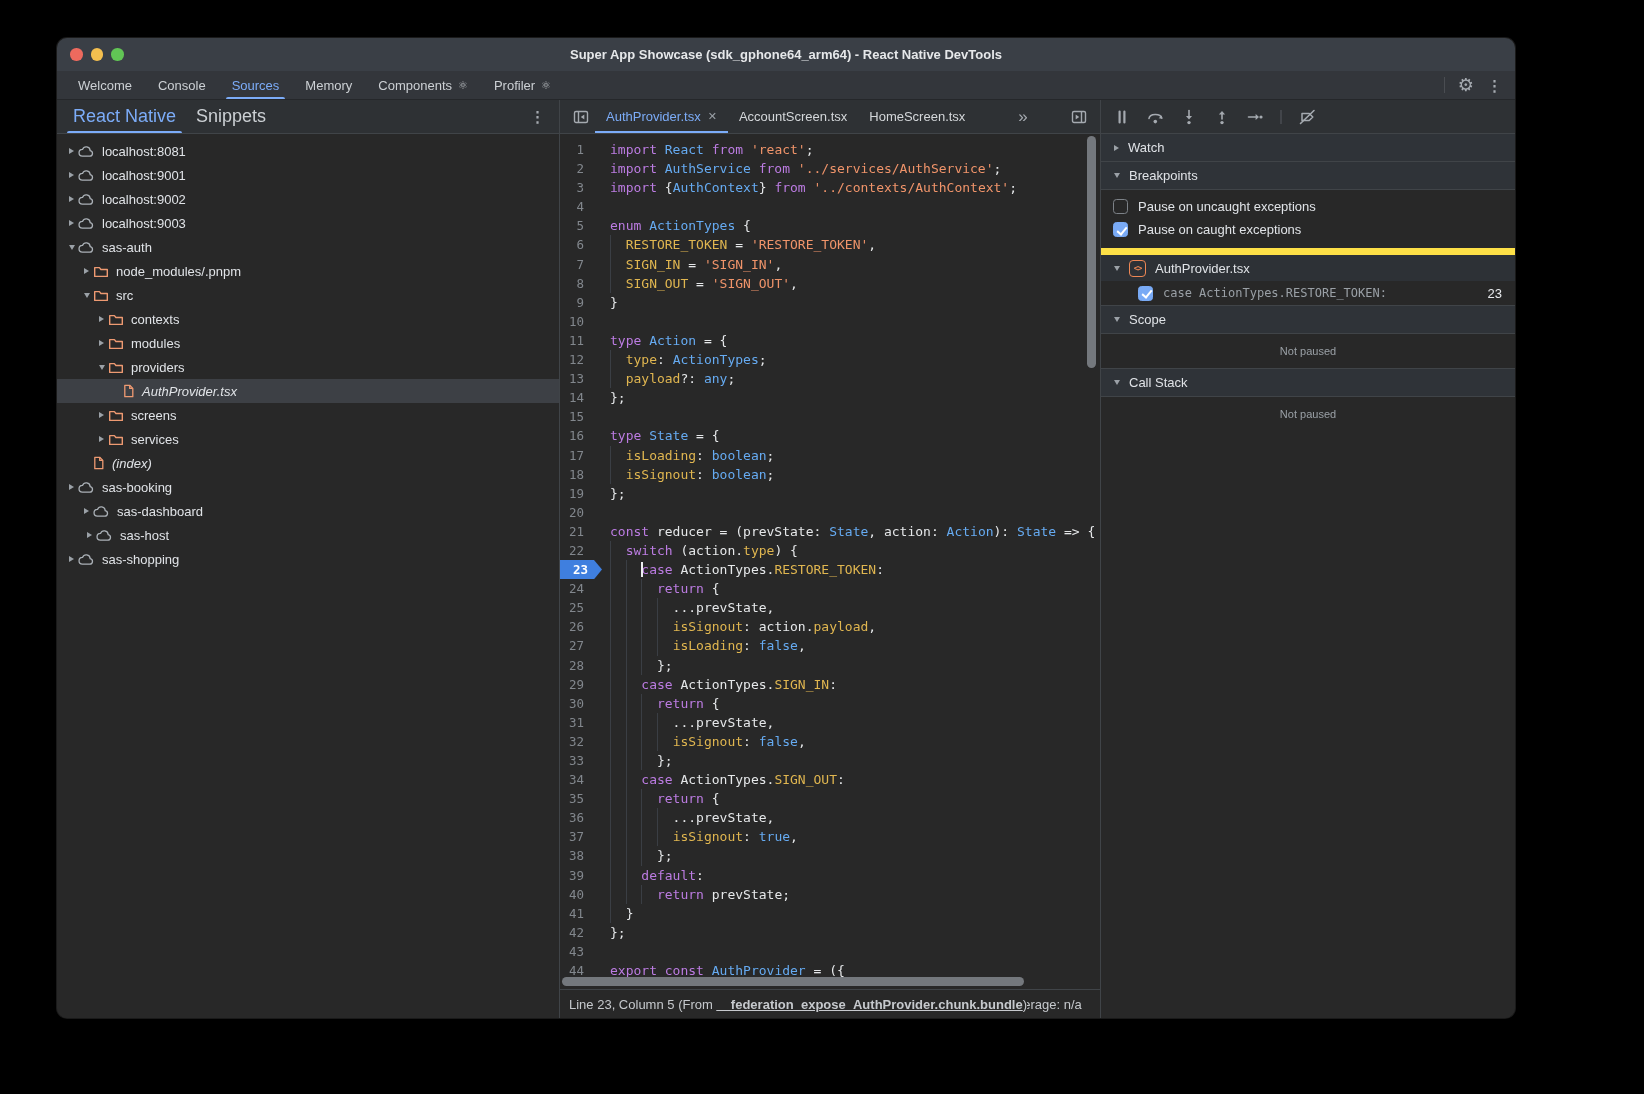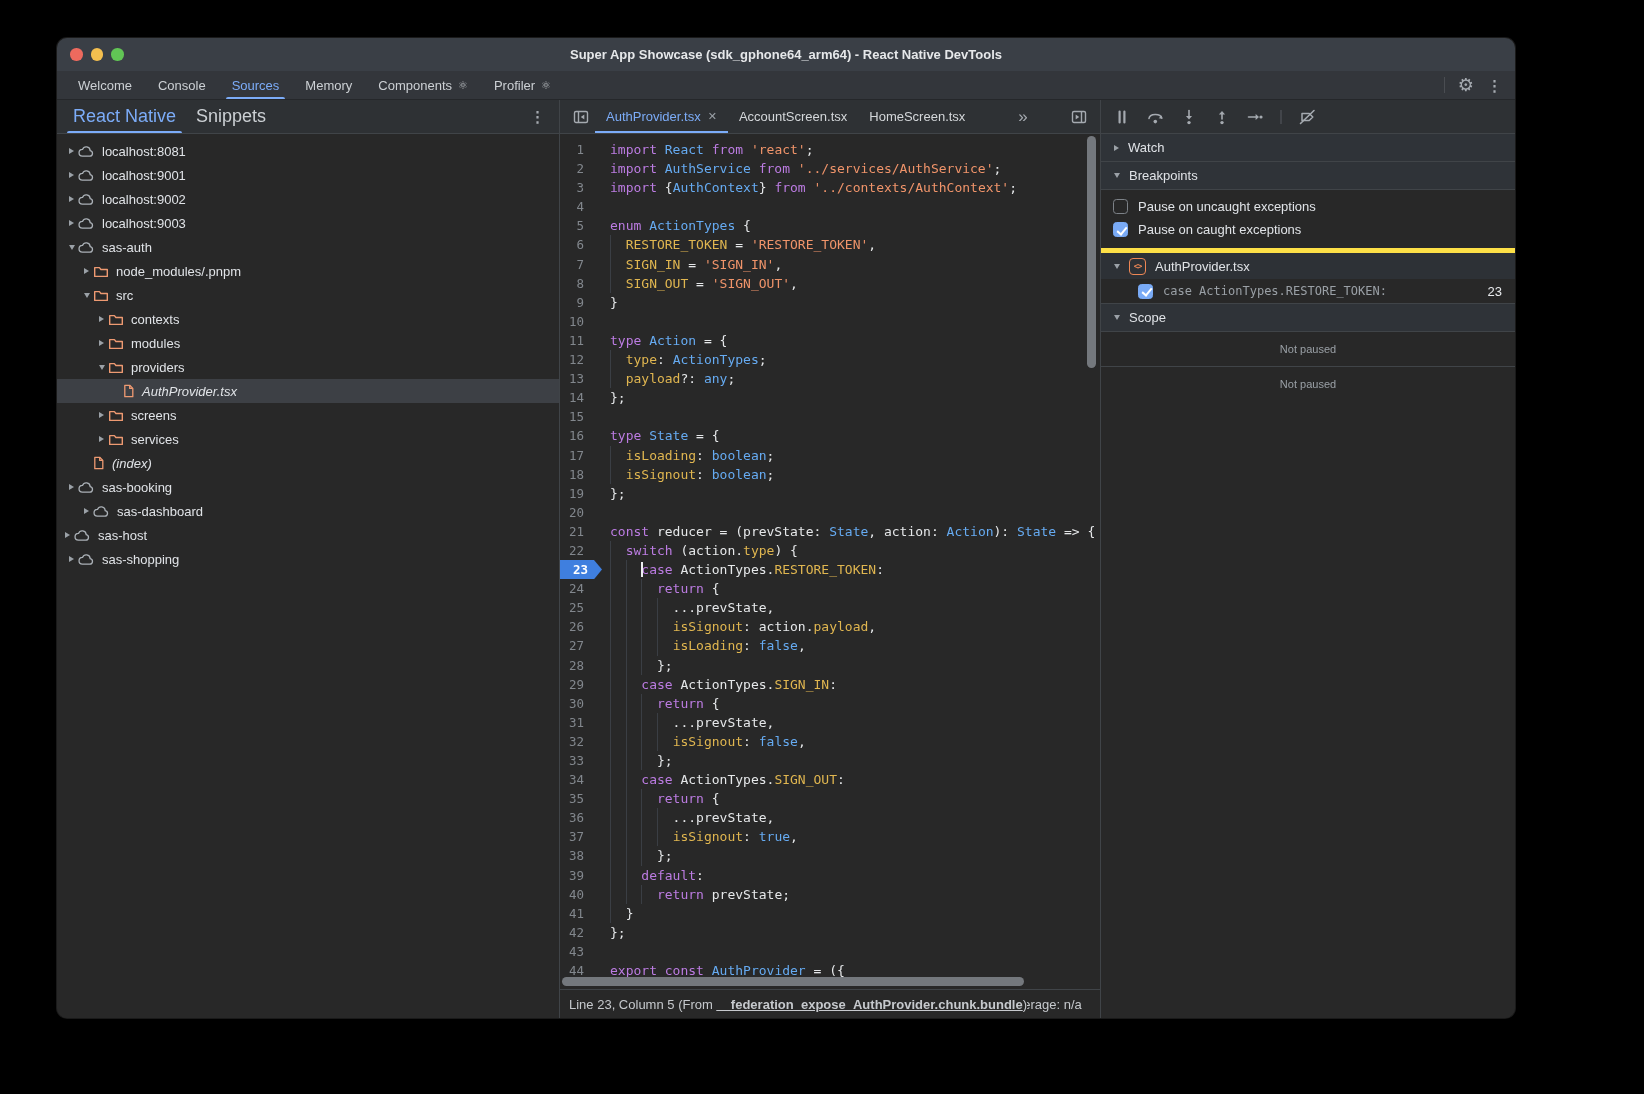--- a/index.html
+++ b/index.html
@@ -68,21 +68,21 @@
   .statusbar { height:28px; flex:none; border-top:1px solid #404448; background:#282828; display:flex; align-items:center; font-size:13px; color:#c6c9cd; padding-left:9px; overflow:hidden; white-space:nowrap; }
   .st-left { position:relative; z-index:2; background:#282828; display:inline; }
   .st-link { text-decoration:underline;font-weight:bold; }
   .st-cov { position:relative; z-index:1; margin-left:-27px; }
 
   
   .debugger { width:414px; flex:none; display:flex; flex-direction:column; background:#282828; }
   .dbg-toolbar { height:33px; flex:none; background:#2e3134; border-bottom:1px solid #404448; display:flex; align-items:center; padding-left:13px; gap:17px; }
   .dbg-ico { display:flex; align-items:center; }
   .sect-head { height:27px; flex:none; background:#2f3338; border-bottom:1px solid #404448; display:flex; align-items:center; padding-left:13px; gap:9px; color:#e0e3e7; font-size:13px; font-weight:500; }
-  .bp-content { background:#282828; border-bottom:5px solid #fde047; padding:5px 0 7px; }
+  .bp-content { background:#282828; border-bottom:7px solid #fde047; padding:5px 0 7px; }
   .cb-row { height:23px; display:flex; align-items:center; padding-left:12px; gap:10px; font-size:13px; color:#e0e3e7; }
   .checkbox { width:15px; height:15px; border-radius:3.5px; border:1.5px solid #7d8288; box-sizing:border-box; flex:none; position:relative; }
   .checkbox.checked { background:#79aaf5; border-color:#79aaf5; }
   .checkbox.checked::after { content:""; position:absolute; left:4.5px; top:1.5px; width:4px; height:8px; border:solid #fff; border-width:0 2px 2px 0; transform:rotate(40deg); }
   .bp-group-head { height:26px; background:#2d3136; display:flex; align-items:center; padding-left:13px; gap:9px; font-size:13px; color:#e0e3e7; }
   .code-file-icon { width:17px; height:17px; border:1.5px solid #ee8755; border-radius:4px; box-sizing:border-box; color:#ee8755; display:flex; align-items:center; justify-content:center; font-family:"DejaVu Sans Mono", monospace; font-size:8px; font-weight:bold; letter-spacing:-1px; }
   .bp-entry { height:24px; display:flex; align-items:center; padding:0 13px 0 37px; gap:10px; background:#282828; border-bottom:1px solid #404448; }
   .bp-code { font-family:"DejaVu Sans Mono", monospace; font-size:12px; color:#9aa0a6; flex:1; white-space:nowrap; overflow:hidden; }
   .bp-line { font-size:13px; color:#e8eaed; }
   .pane-status { height:34px; display:flex; align-items:center; justify-content:center; color:#9aa0a6; font-size:11px; }
@@ -314,21 +314,21 @@
             <span class="tree-arrow">
               <span class="tri-r"></span>
             </span>
             <span class="tree-icon">
               <svg width="17" height="13" viewBox="0 0 17 13">
                 <path d="M4.4 11.2 h7.4 a2.8 2.8 0 0 0 .4 -5.55 A4 4 0 0 0 4.5 4.4 a3.35 3.35 0 0 0 -0.1 6.8 z" fill="none" stroke="#aab0b6" stroke-width="1.3" stroke-linejoin="round"></path>
               </svg>
             </span>
             <span class="tree-label">sas-dashboard</span>
           </div>
-          <div class="trow" style="padding-left: 4px;">
+          <div class="trow" style="padding-left: 26px;">
             <span class="tree-arrow">
               <span class="tri-r"></span>
             </span>
             <span class="tree-icon">
               <svg width="17" height="13" viewBox="0 0 17 13">
                 <path d="M4.4 11.2 h7.4 a2.8 2.8 0 0 0 .4 -5.55 A4 4 0 0 0 4.5 4.4 a3.35 3.35 0 0 0 -0.1 6.8 z" fill="none" stroke="#aab0b6" stroke-width="1.3" stroke-linejoin="round"></path>
               </svg>
             </span>
             <span class="tree-label">sas-host</span>
           </div>
@@ -520,17 +520,21 @@
             <span class="bp-line">23</span>
           </div>
         </div>
 
       <div class="sect-head">
         <span class="tri-d"></span>
         <span>Scope</span>
       </div>
       <div class="pane-status bordered">Not paused</div>
 
+      <div class="sect-head">
+        <span class="tri-d"></span>
+        <span>Call Stack</span>
+      </div>
       <div class="pane-status">Not paused</div>
     </div>
 
   </div>
 </div>
 
 </body></html>

